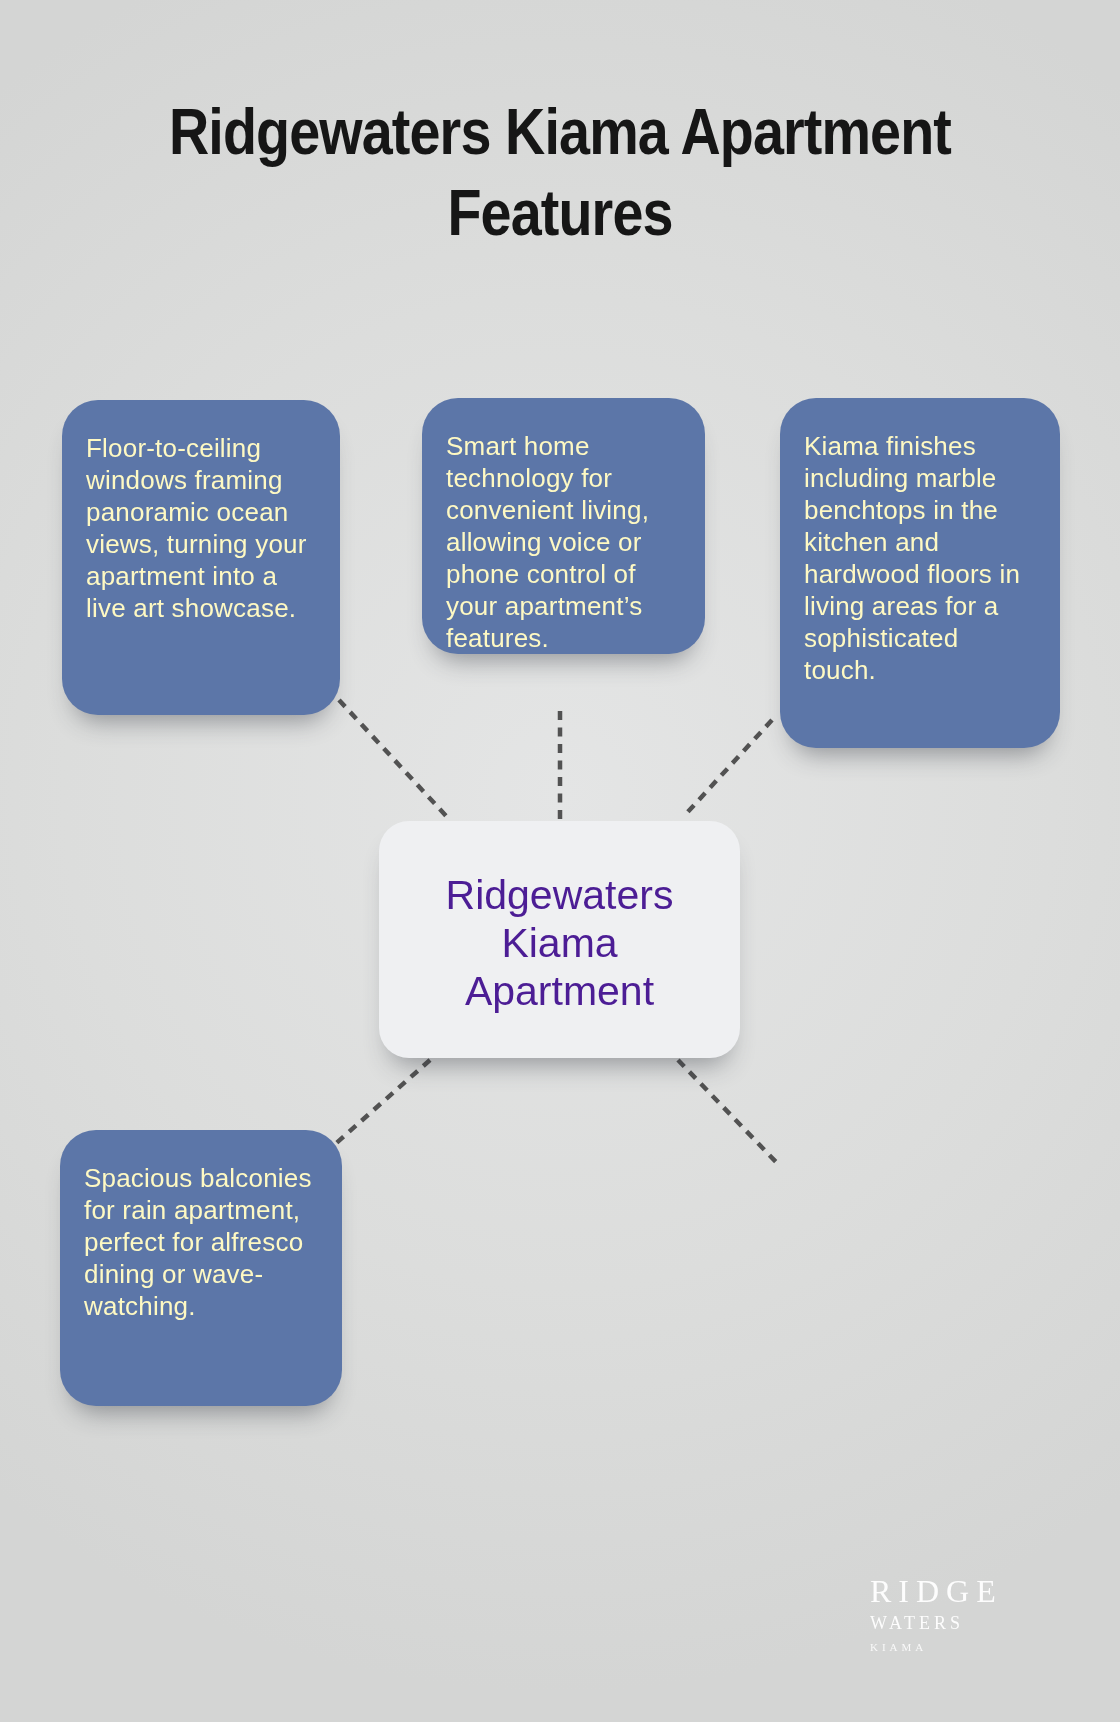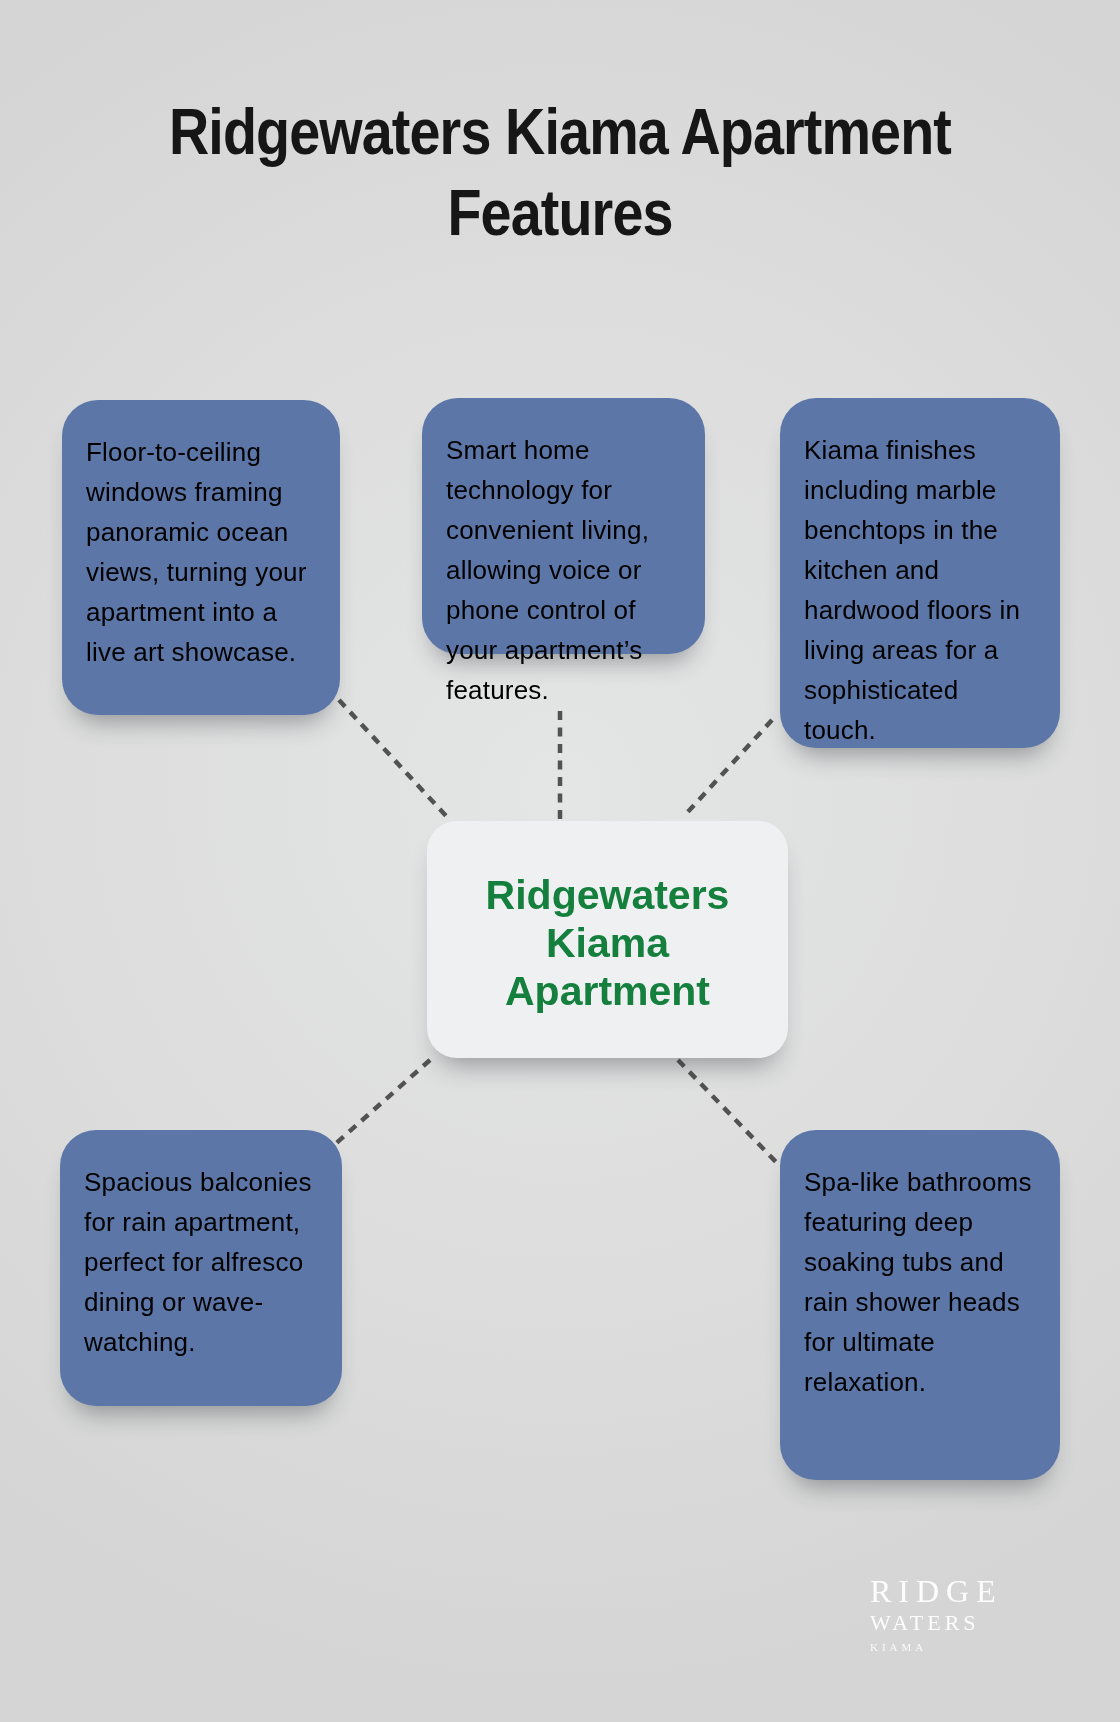--- a/index.html
+++ b/index.html
@@ -25,65 +25,64 @@
     letter-spacing:-1px;
     transform:scaleX(0.87);
     transform-origin:50% 50%;
   }
   .title span{display:block;}
   .feature-box{
     position:absolute;
     box-sizing:border-box;
     background:#5c76a8;
     border-radius:36px;
-    color:#000000;
+    color:#fef9c3;
     font-size:26px;
-    line-height:40px;
+    line-height:32px;
     letter-spacing:0.2px;
     padding:32px 26px 24px 24px;
     box-shadow:0 18px 24px -12px rgba(50,55,65,0.45);
   }
   .box-1{left:62px;  top:400px;  width:278px; height:315px;}
   .box-2{left:422px; top:398px;  width:283px; height:256px;}
   .box-3{left:780px; top:398px;  width:280px; height:350px;}
   .box-4{left:60px;  top:1130px; width:282px; height:276px;}
   .box-5{left:780px; top:1130px; width:280px; height:350px;}
   .center-box{
     position:absolute;
     left:379px;top:821px;width:361px;height:237px;
     box-sizing:border-box;
     background:#eff0f2;
     border-radius:30px;
     box-shadow:0 18px 26px -12px rgba(50,55,65,0.45);
     display:flex;flex-direction:column;
     align-items:center;justify-content:center;
     text-align:center;
     font-size:41px;line-height:48px;
-    font-weight:bold;color:#15803d;
+    font-weight:normal;color:#4c1d95;
     padding-top:6px;
-    margin-left:48px;
   }
   .center-box span{display:block;}
   .connector-svg{
     position:absolute;left:0;top:0;width:1120px;height:1722px;
   }
   .conn{
     stroke:#525252;
     stroke-width:4.5;
     stroke-dasharray:9 7.5;
     stroke-linecap:butt;
   }
   .logo{
     position:absolute;
     left:870px;top:1574px;width:240px;
     color:rgba(255,255,255,0.95);
     font-family:"Liberation Serif", serif;
   }
   .logo-line1{font-size:32px;letter-spacing:7px;line-height:34px;display:block;}
-  .logo-line2{font-size:22px;letter-spacing:4px;line-height:30px;display:block;}
+  .logo-line2{font-size:18px;letter-spacing:4px;line-height:30px;display:block;}
   .logo-line3{font-size:11px;letter-spacing:4px;line-height:18px;display:block;color:rgba(255,255,255,0.85);}
 </style>
 </head>
 <body>
 
 <div class="canvas">
 
   <h1 class="title">
     <span>Ridgewaters Kiama Apartment</span>
     <span>Features</span>
@@ -112,23 +111,20 @@
   <div class="center-box">
     <span>Ridgewaters</span>
     <span>Kiama</span>
     <span>Apartment</span>
   </div>
 
   <div class="feature-box box-4">
     <span>Spacious balconies for rain apartment, perfect for alfresco dining or wave-watching.</span>
   </div>
 
-  <div class="feature-box box-5">
-    <span>Spa-like bathrooms featuring deep soaking tubs and rain shower heads for ultimate relaxation.</span>
-  </div>
 
   <div class="logo">
     <span class="logo-line1">RIDGE</span>
     <span class="logo-line2">WATERS</span>
     <span class="logo-line3">KIAMA</span>
   </div>
 
 </div>
 
 </body></html>

